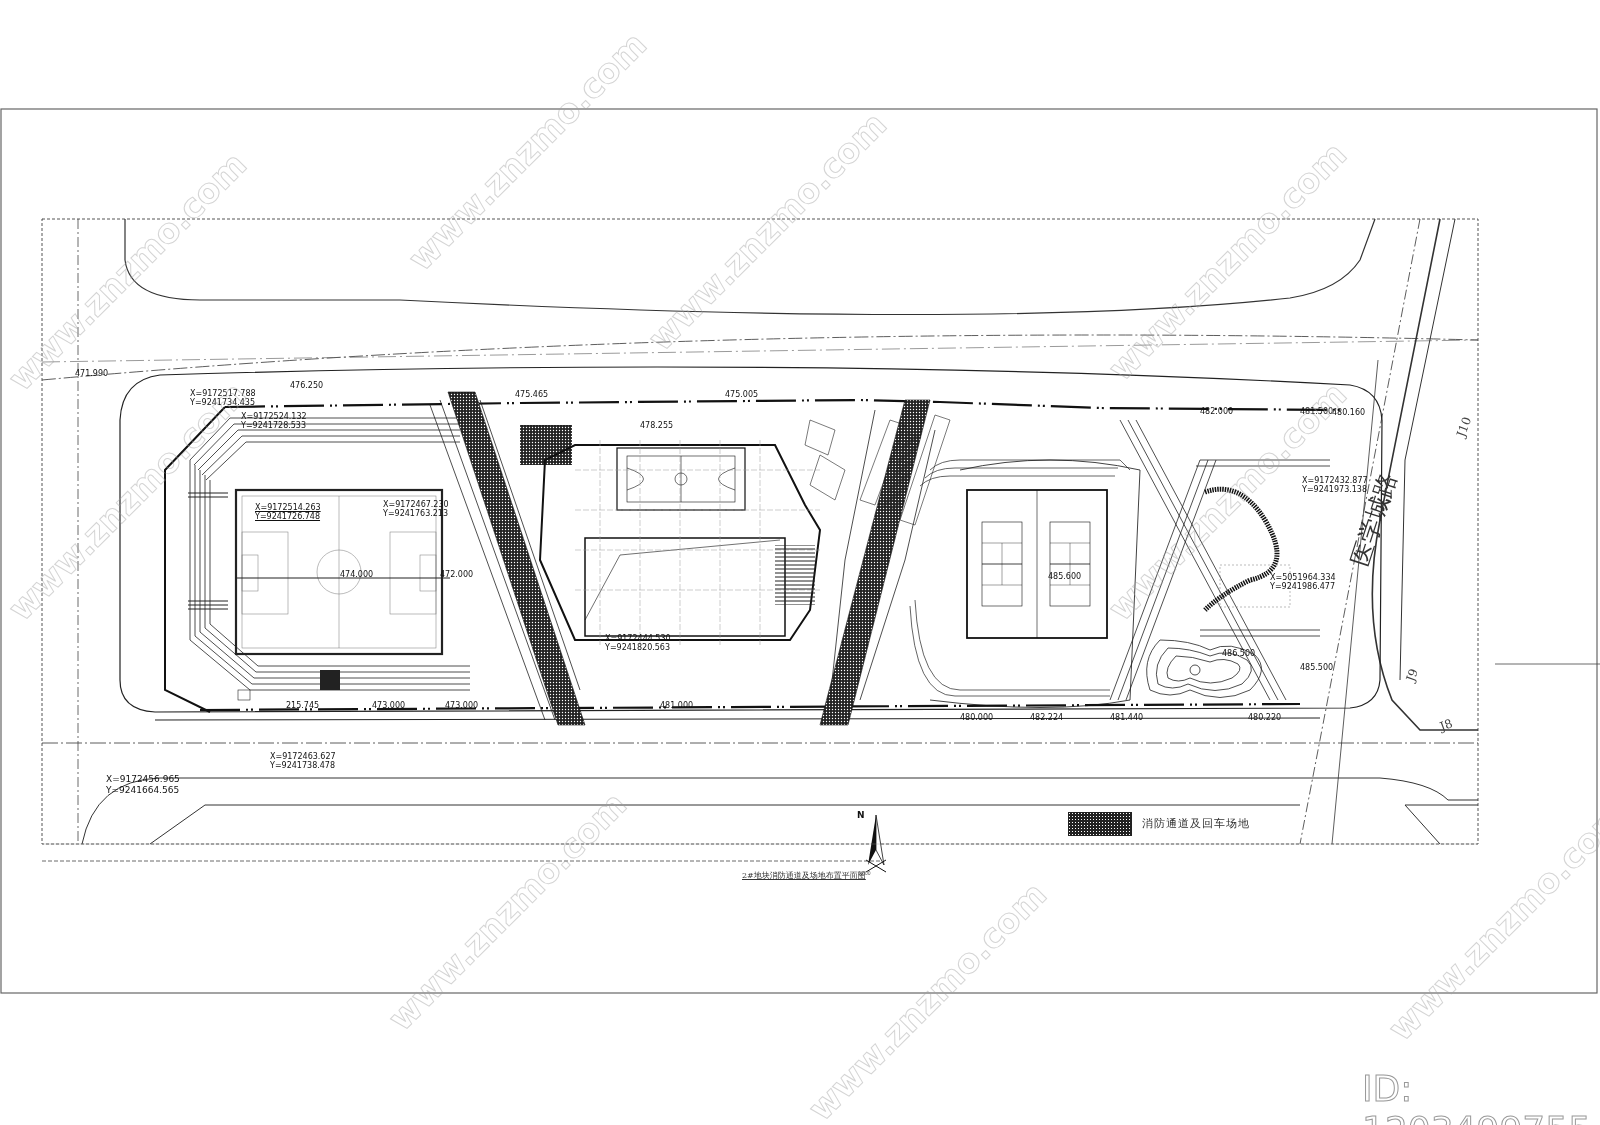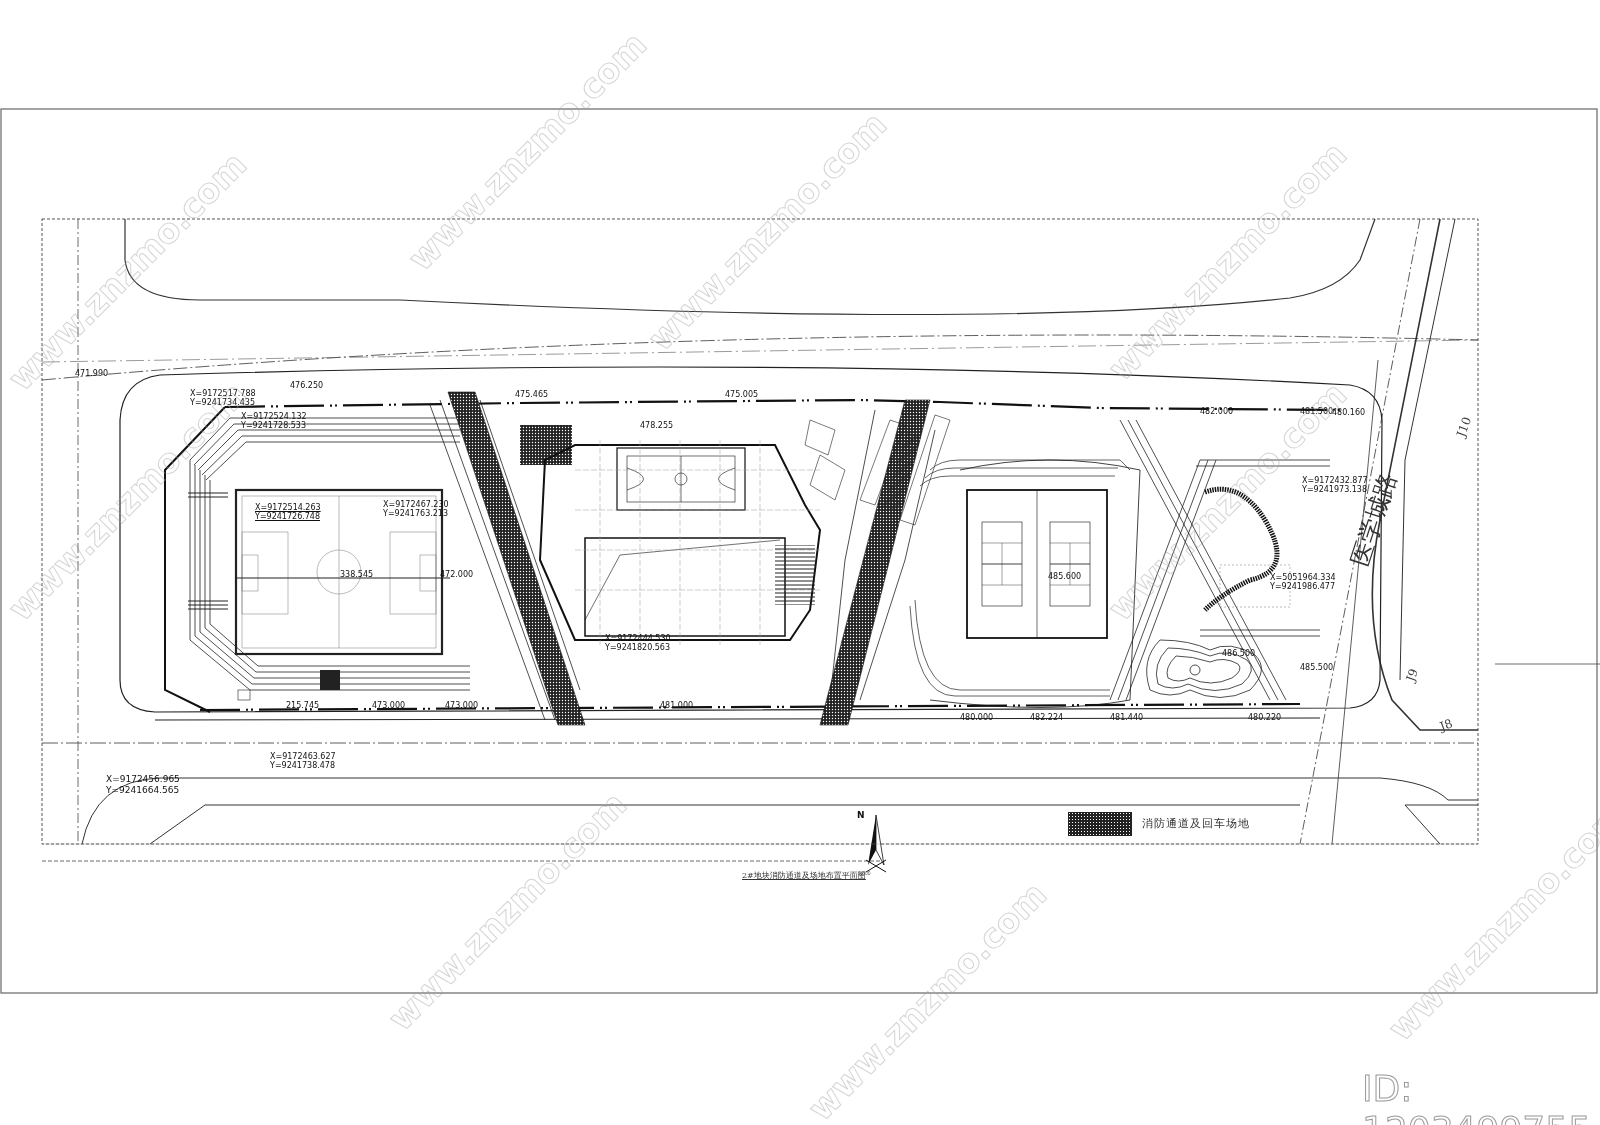--- a/index.html
+++ b/index.html
@@ -220,21 +220,21 @@
 
   <div class="lbl coord" style="left:286px;top:701px;">215.745</div>
   <div class="lbl coord" style="left:372px;top:701px;">473.000</div>
   <div class="lbl coord" style="left:445px;top:701px;">473.000</div>
   <div class="lbl coord" style="left:660px;top:701px;">481.000</div>
   <div class="lbl coord" style="left:960px;top:713px;">480.000</div>
   <div class="lbl coord" style="left:1030px;top:713px;">482.224</div>
   <div class="lbl coord" style="left:1110px;top:713px;">481.440</div>
   <div class="lbl coord" style="left:1248px;top:713px;">480.220</div>
 
-  <div class="lbl coord" style="left:340px;top:570px;">338.545</div>
+  <div class="lbl coord" style="left:340px;top:570px;">474.000</div>
   <div class="lbl coord" style="left:440px;top:570px;">472.000</div>
   <div class="lbl coord" style="left:1048px;top:572px;">485.600</div>
   <div class="lbl coord" style="left:1222px;top:649px;">486.500</div>
   <div class="lbl coord" style="left:1300px;top:663px;">485.500</div>
 
   <div class="lbl coord" style="left:190px;top:389px;"><span>X=9172517.788</span><br><span>Y=9241734.435</span></div>
   <div class="lbl coord" style="left:233px;top:412px;margin-left:8px;"><span>X=9172524.132</span><br><span>Y=9241728.533</span></div>
   <div class="lbl coord" style="left:255px;top:503px;text-decoration:underline;"><span>X=9172514.263</span><br><span>Y=9241726.748</span></div>
   <div class="lbl coord" style="left:383px;top:500px;"><span>X=9172467.230</span><br><span>Y=9241763.213</span></div>
   <div class="lbl coord" style="left:270px;top:752px;"><span>X=9172463.627</span><br><span>Y=9241738.478</span></div>

